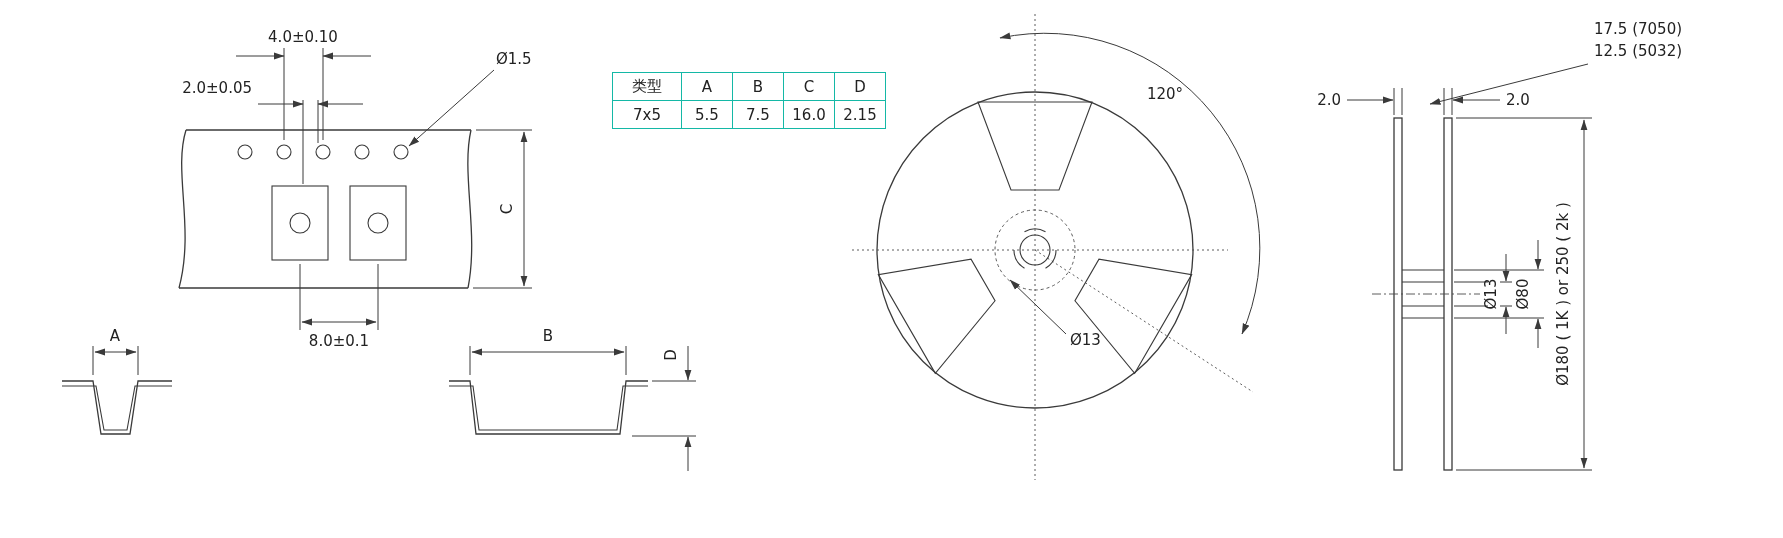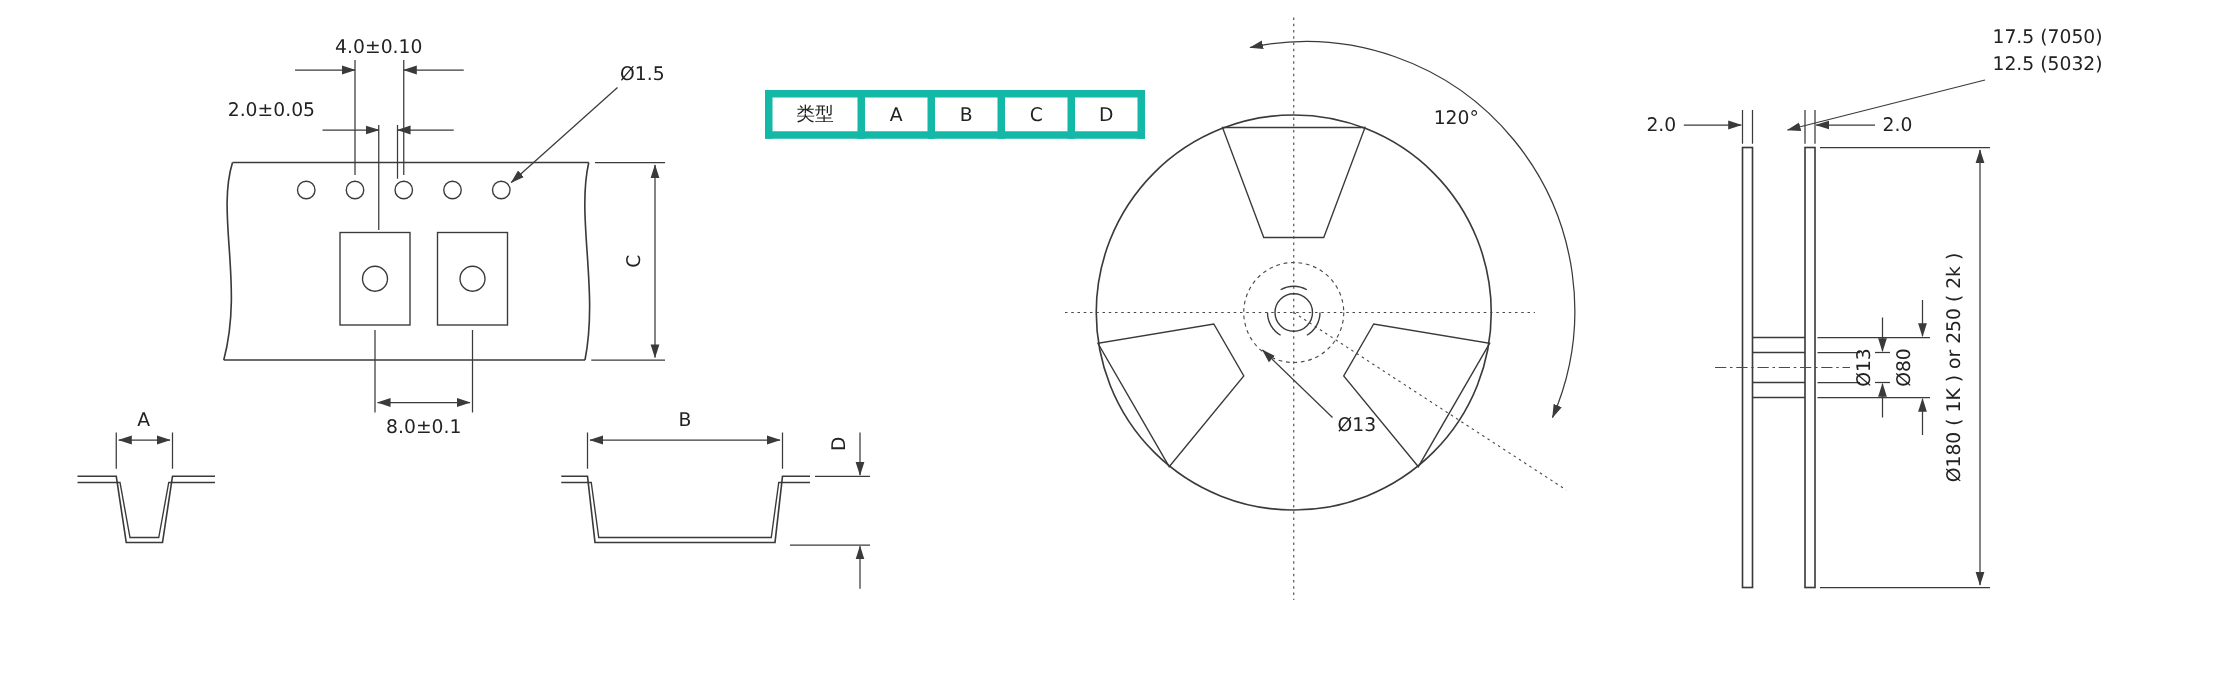--- a/index.html
+++ b/index.html
@@ -8,21 +8,21 @@
   svg{position:absolute;left:0;top:0;}
   svg text{font-family:"DejaVu Sans","Liberation Sans",sans-serif;font-size:15px;fill:#222;}
   .ln{stroke:#3a3a3a;stroke-width:1.1;fill:none;}
   .thick{stroke:#3a3a3a;stroke-width:1.3;fill:none;}
   .cl{stroke:#4a4a4a;stroke-width:0.9;stroke-dasharray:2 3;fill:none;}
   .hubdash{stroke:#4a4a4a;stroke-width:0.9;stroke-dasharray:3 3;fill:none;}
   .ctr{stroke:#4a4a4a;stroke-width:0.9;stroke-dasharray:9 3 2 3;fill:none;}
   .dim{stroke:#3a3a3a;stroke-width:1;fill:none;}
   #spec-table{position:absolute;left:612px;top:72px;border-collapse:collapse;
               font-size:15px;color:#222;}
-  #spec-table td{border:6px solid #14b8a6;text-align:center;padding:0 8px;height:27px;}
+  #spec-table td{border:1px solid #14b8a6;text-align:center;padding:0 8px;height:27px;}
   #spec-table td.c0{min-width:52px;}
   #spec-table td.cn{min-width:34px;}
 </style>
 </head>
 <body>
 
 <div id="stage">
 
 <svg width="1783" height="538" viewBox="0 0 1783 538">
   <defs>
@@ -205,16 +205,23 @@
 
 <table id="spec-table">
   <tbody>
     <tr>
       <td class="c0">类型</td>
       <td class="cn">A</td>
       <td class="cn">B</td>
       <td class="cn">C</td>
       <td class="cn">D</td>
     </tr>
+    <tr>
+      <td class="c0">7x5</td>
+      <td class="cn">5.5</td>
+      <td class="cn">7.5</td>
+      <td class="cn">16.0</td>
+      <td class="cn">2.15</td>
+    </tr>
   </tbody>
 </table>
 
 </div>
 
 </body></html>

